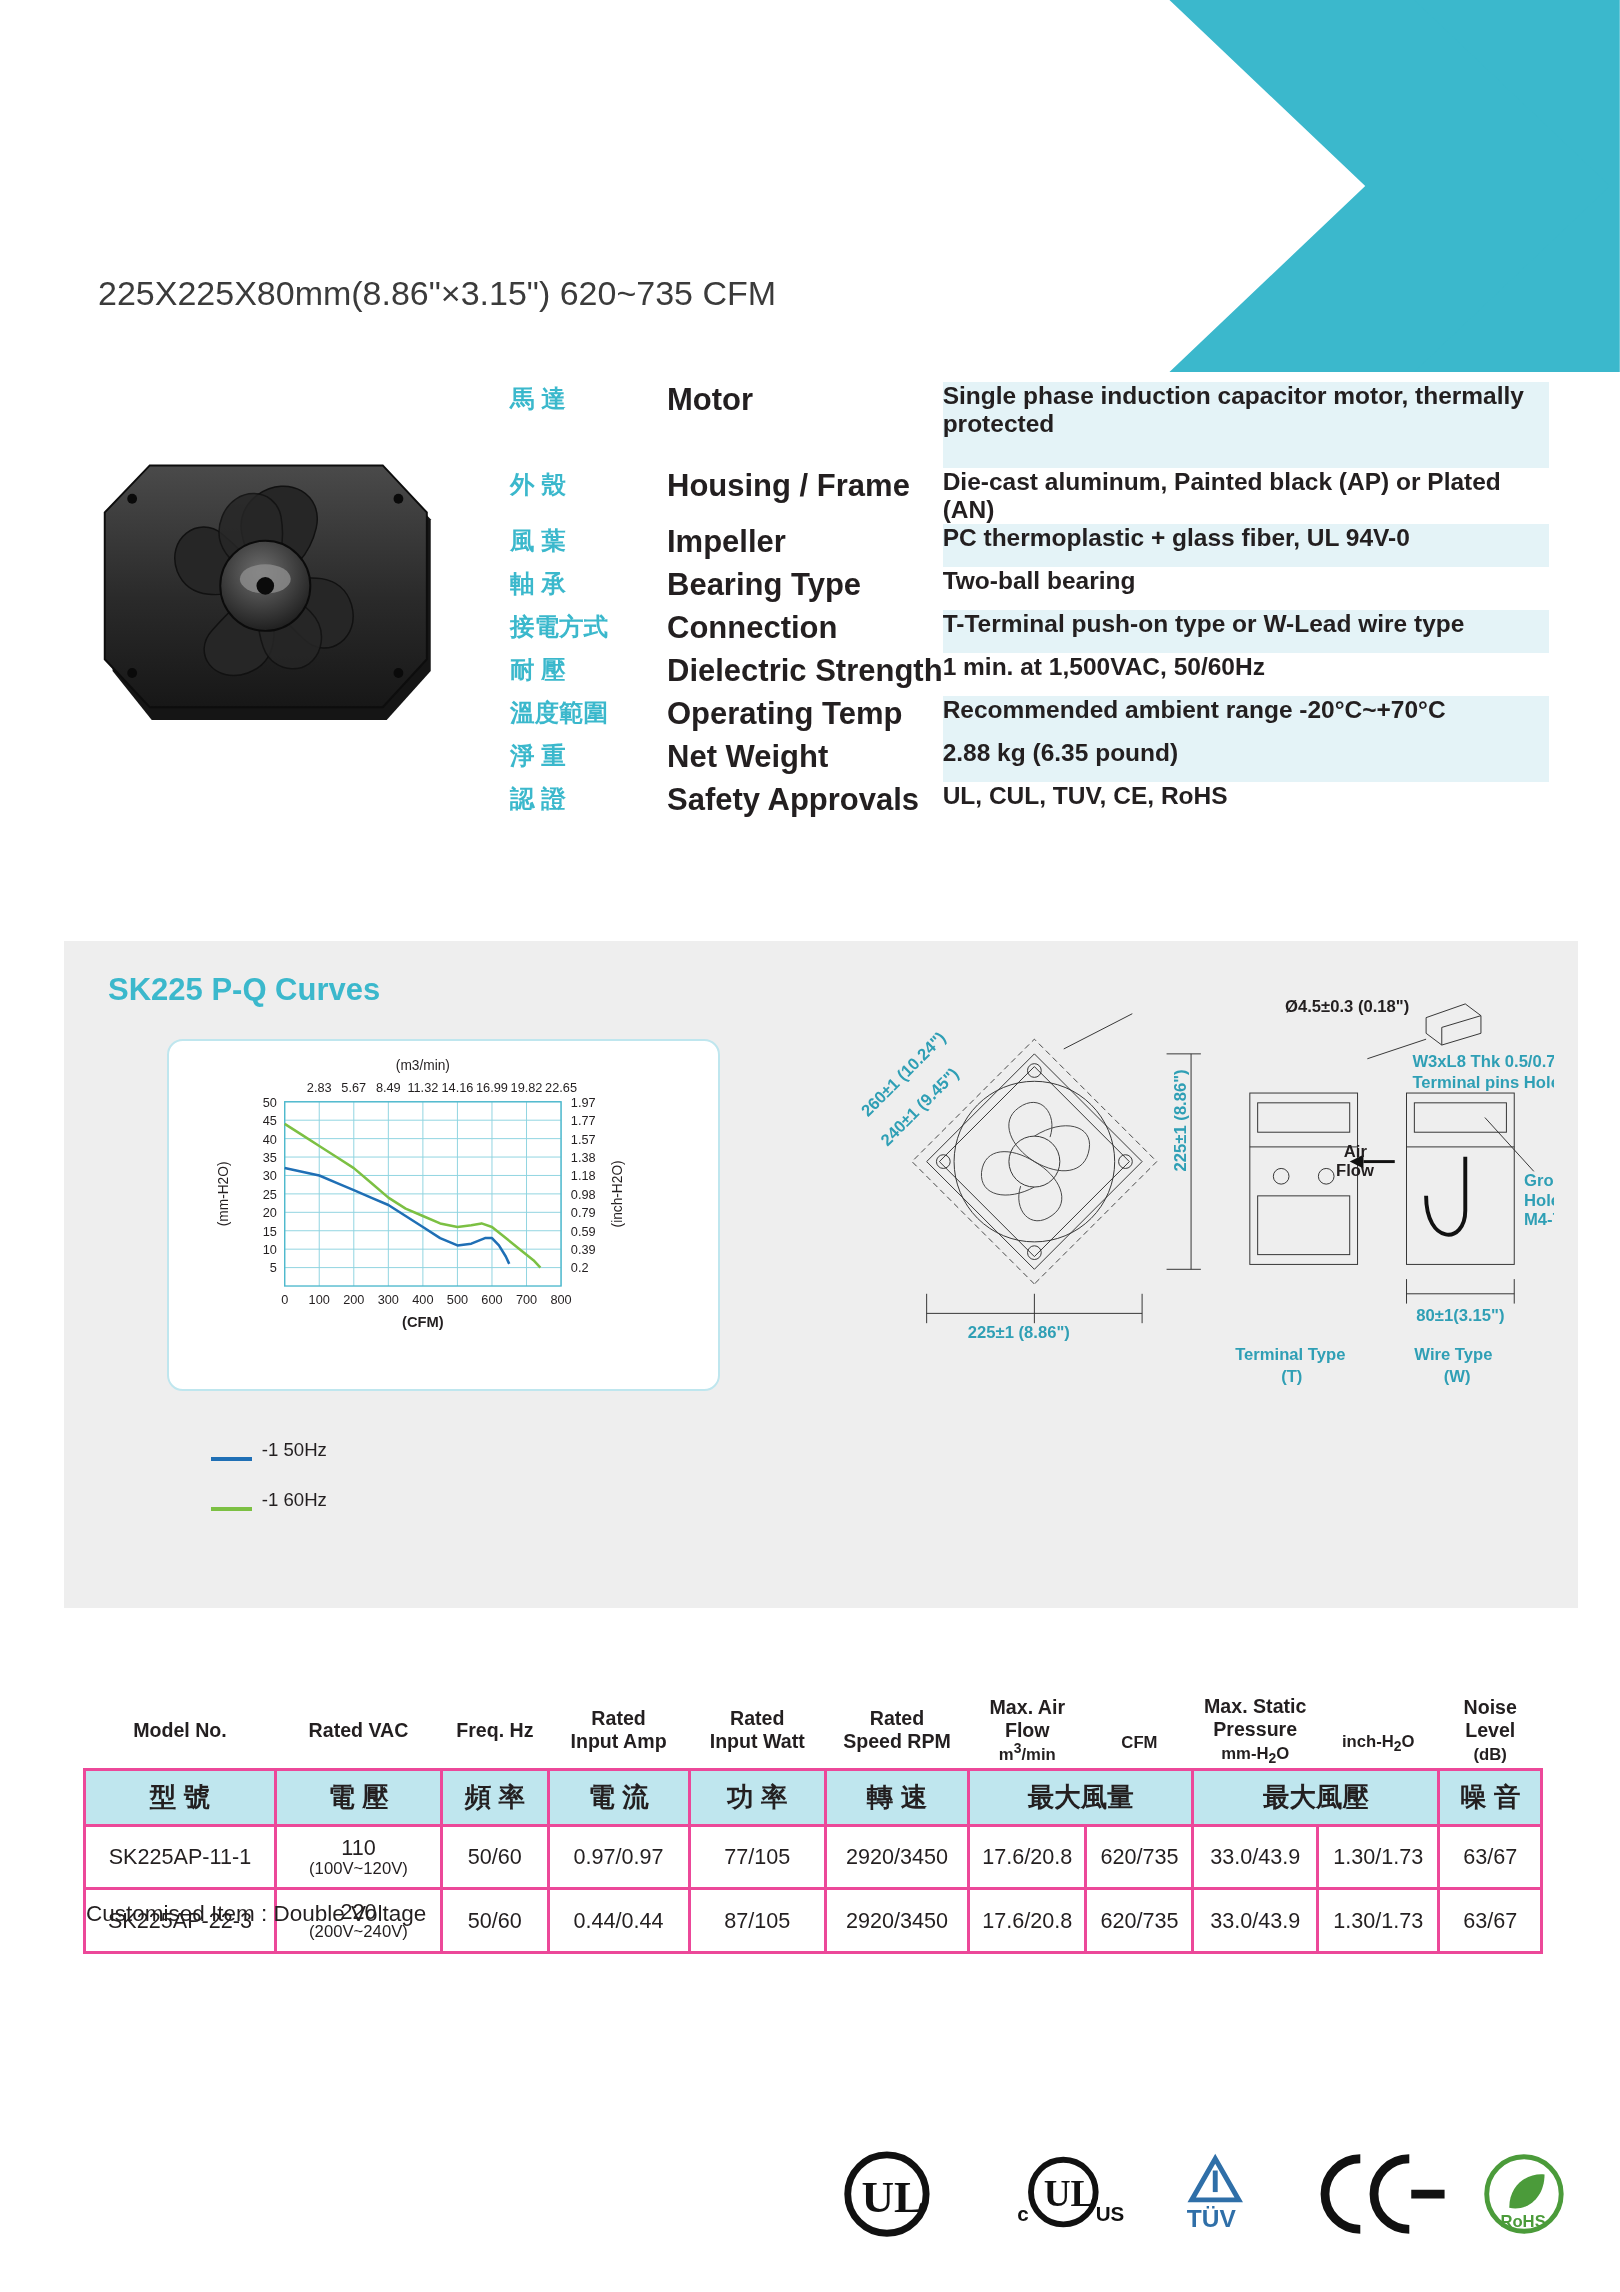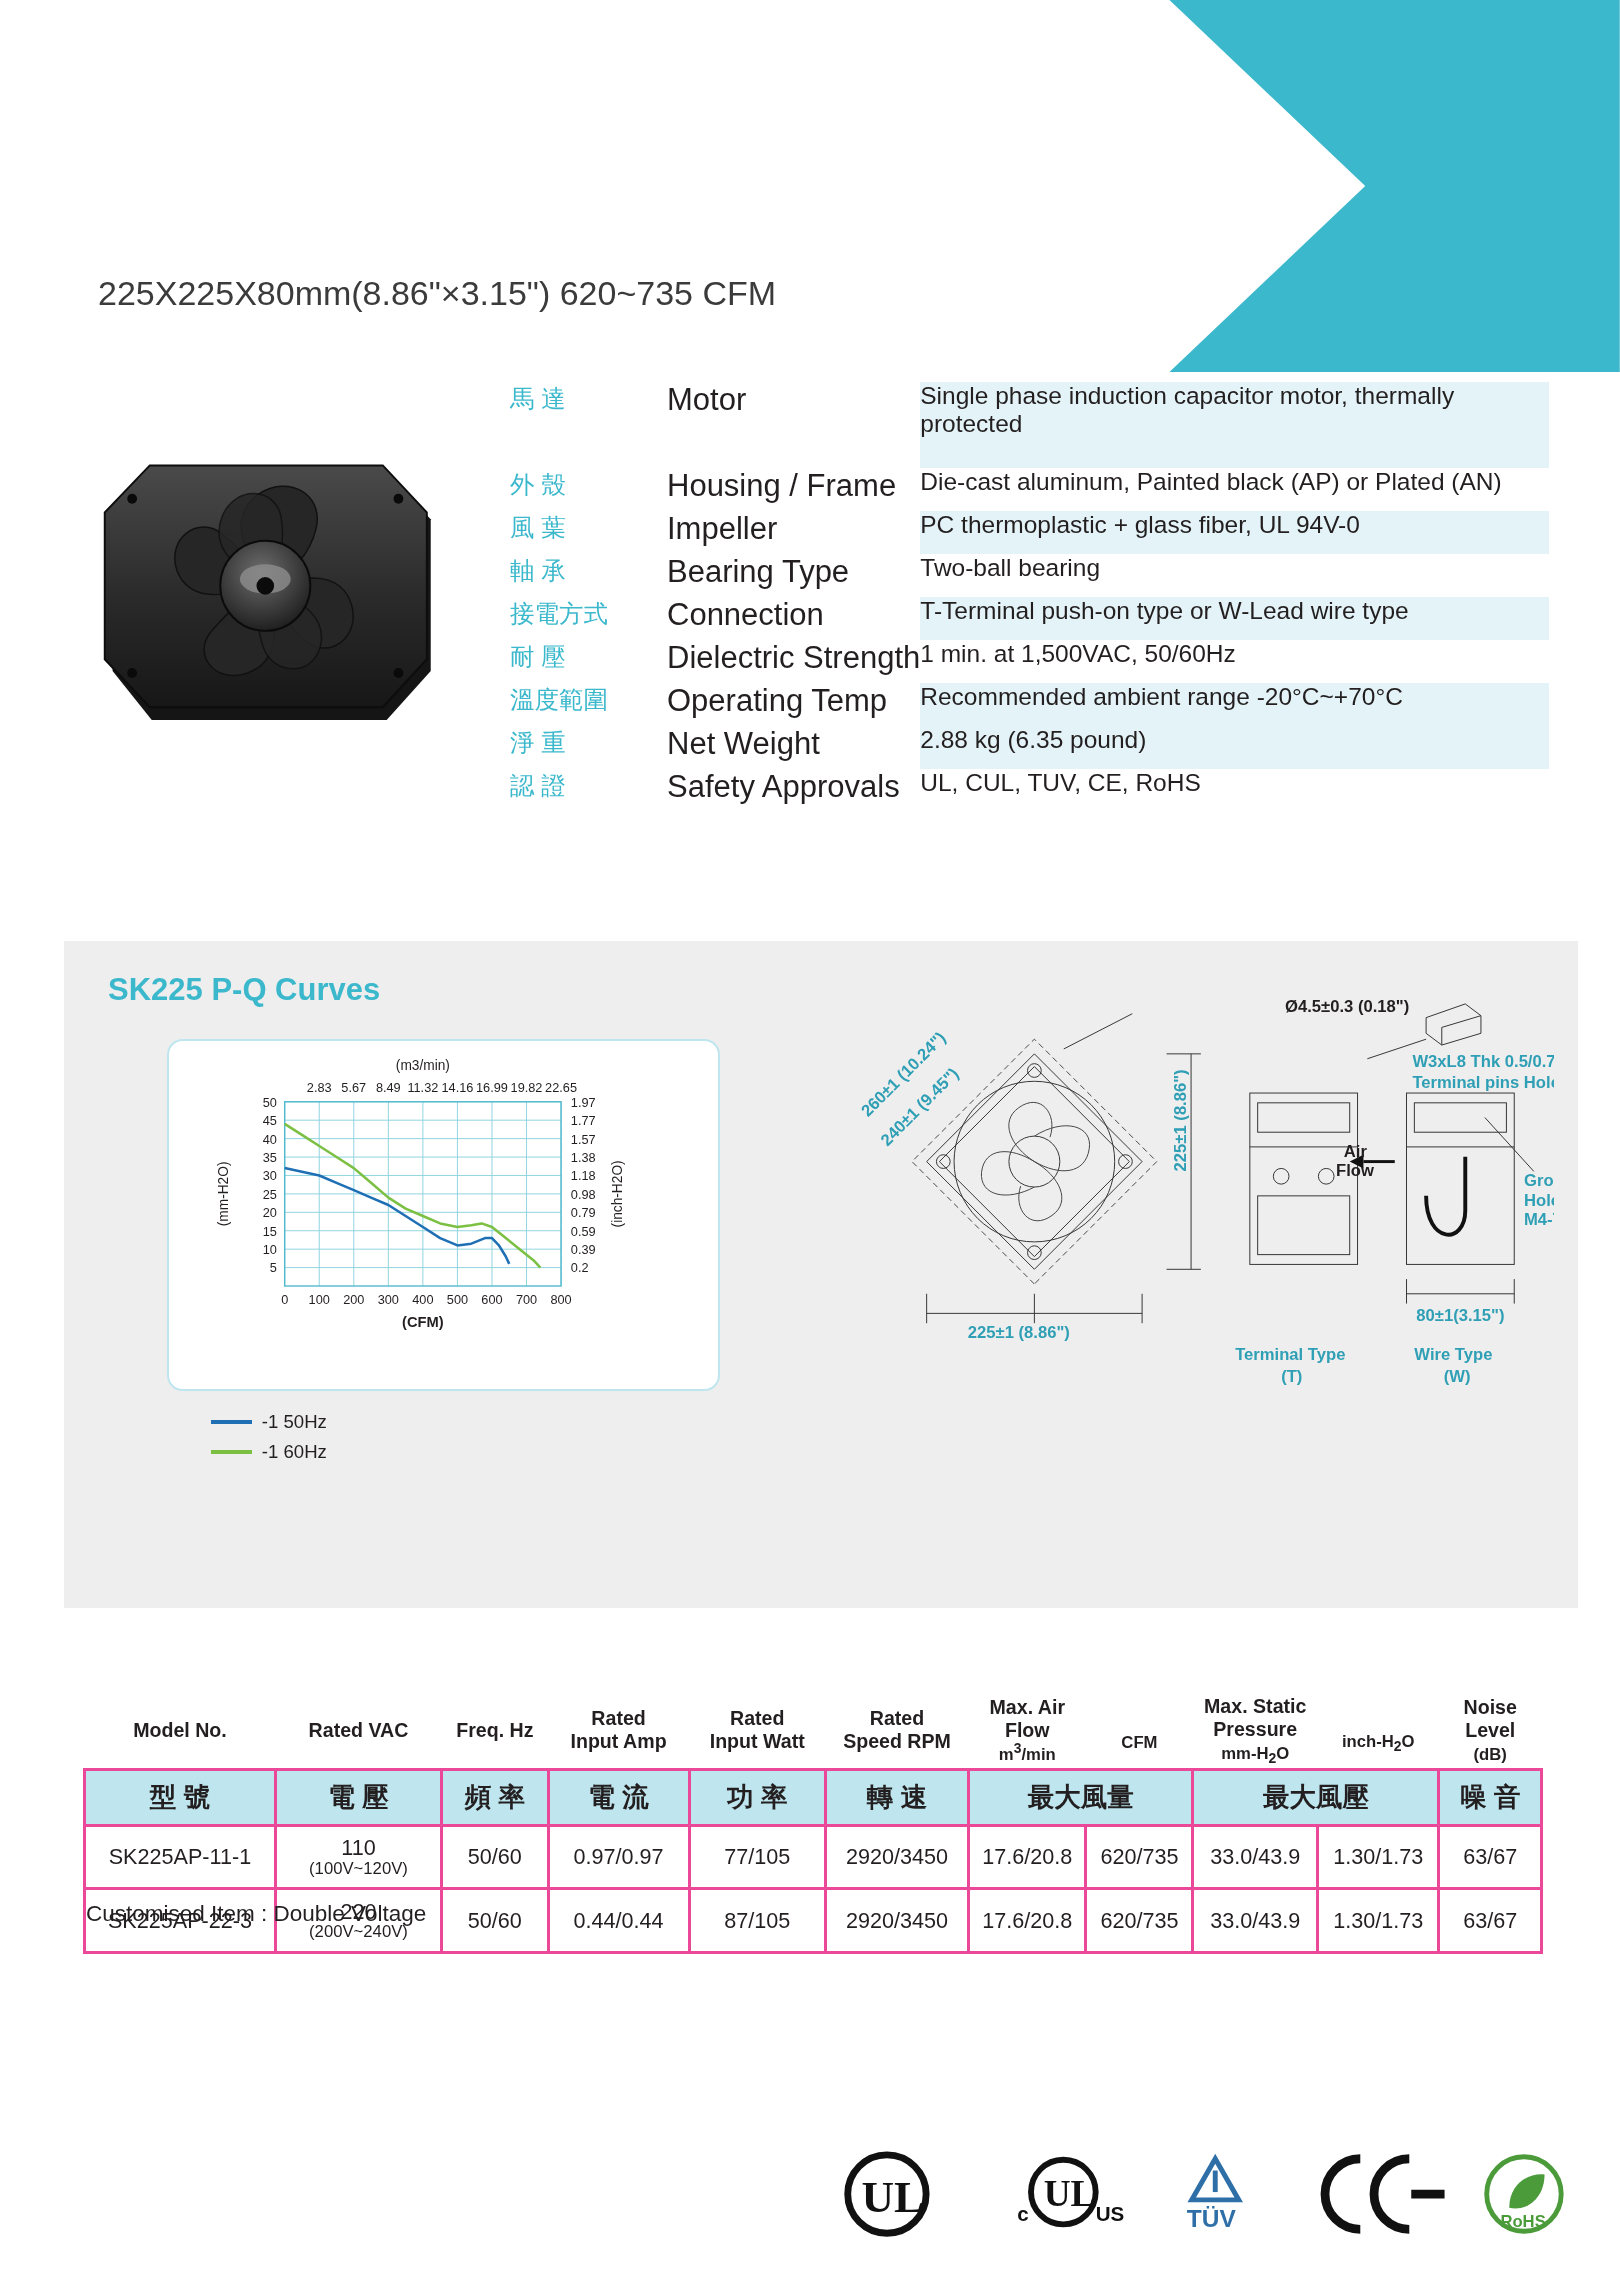--- a/index.html
+++ b/index.html
@@ -21,21 +21,21 @@
   }
   .subtitle{
     position:absolute;left:98px;top:274px;
     font-size:34px;color:#3b3b3b;letter-spacing:0px;
   }
   
   .specwrap{position:relative;height:510px;}
   .fanimg{position:absolute;left:93px;top:54px;width:372px;height:353px;}
   .spectable{
     position:absolute;left:510px;top:9.8px;width:1039px;
-    border-collapse:collapse;font-size:23.5px;
+    border-collapse:collapse;font-size:23.5px;font-weight:bold;
   }
   .spectable td{padding:0;vertical-align:top;}
   .lblcn{width:157px;color:#3bb8cc;font-size:24.5px;white-space:nowrap;padding-left:5.9px;}
   .lblcn span{display:inline-block;}
   .lblen{width:225px;color:#231f20;font-size:31px;white-space:nowrap;}
   .val{color:#231f20;font-size:24.5px;padding-left:13.7px;}
   tr.alt .val{background:#e4f3f7;}
   .rowh{height:43px;}
   .rowh2{height:86px;}
   .cnpad{display:flex;justify-content:space-between;width:108px;}
@@ -46,21 +46,21 @@
   }
   .pqtitle{
     position:absolute;left:44px;top:31px;
     font-size:31px;font-weight:bold;color:#3bb8cc;
   }
   .chartbox{
     position:absolute;left:103px;top:98px;width:549px;height:348px;
     background:#ffffff;border:2px solid #bfe6ee;border-radius:15.7px;
   }
   .legend{position:absolute;left:147px;top:470px;font-size:18.6px;color:#231f20;}
-  .legend div{margin-bottom:7.8px;display:flex;align-items:center;}
+  .legend div{margin-bottom:7.8px;display:flex;align-items:flex-end;margin-top:28px;}
   .legend i{display:inline-block;width:41px;height:3.9px;margin-right:9.8px;}
   
   .drawing{position:absolute;left:676px;top:59px;width:814px;height:568px;}
   .dimtxt{font-size:17px;font-weight:bold;fill:#2f9fb5;}
   .blktxt{font-size:17px;font-weight:bold;fill:#231f20;}
   
   .dtable{
     position:absolute;left:83px;top:1691px;width:1460px;
     border-collapse:collapse;font-size:20.6px;
   }

